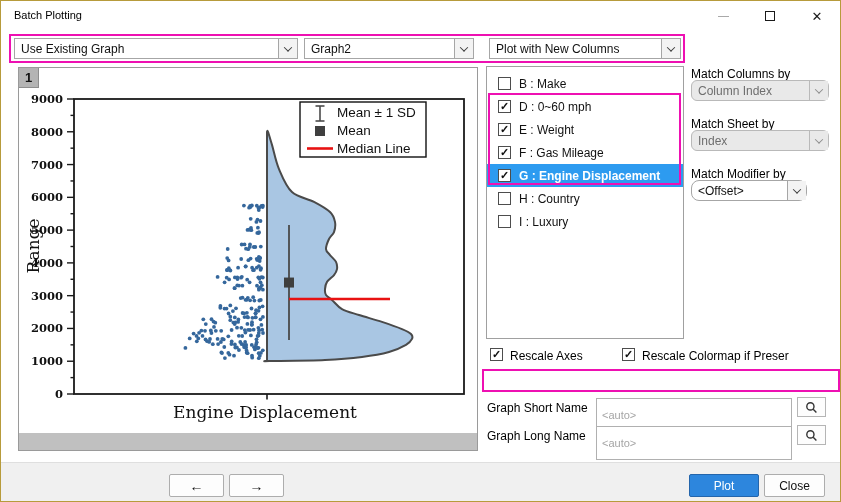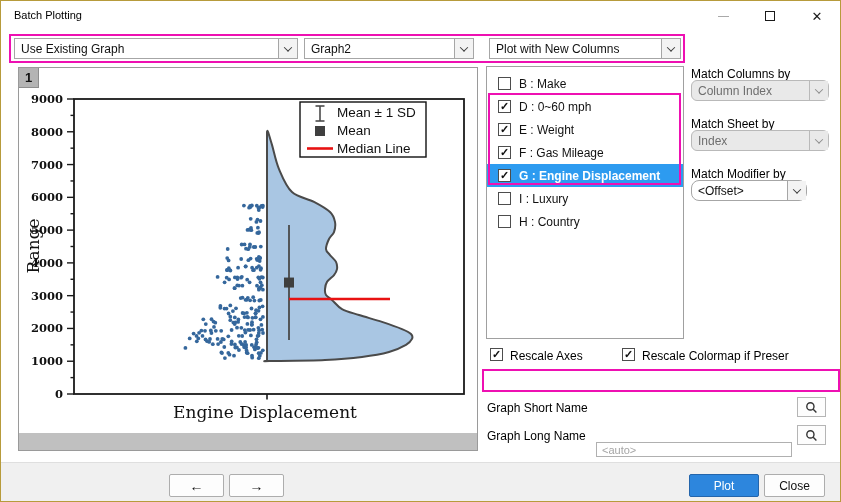--- a/index.html
+++ b/index.html
@@ -32,21 +32,21 @@
            display:flex;align-items:center;justify-content:center;font-weight:bold;font-size:13px;z-index:3;}
   
   .collist{position:absolute;left:485px;top:65px;width:198px;height:273px;border:1px solid #a0a0a0;background:#fff;padding-top:5px;overflow:hidden;}
   .lrow{height:23px;display:flex;align-items:center;padding-left:11px;gap:8px;white-space:nowrap;}
   .lrow.sel{background:#2d9bf0;color:#fff;font-weight:bold;}
   .cb{width:13px;height:13px;border:1px solid #4d4d4d;background:#fff;flex:0 0 13px;
       display:flex;align-items:center;justify-content:center;font-size:11px;font-weight:bold;color:#111;line-height:1;}
   
   .rlabel{position:absolute;left:690px;font-size:12px;color:#000;}
   .opt-label{position:absolute;font-size:12px;color:#000;}
-  .inp{position:absolute;height:15px;border:1px solid #b0b0b0;background:#fff;font-size:11px;padding:4px 5px;font-family:"Liberation Sans",sans-serif;color:#333;margin-top:44px;}
+  .inp{position:absolute;height:22px;border:1px solid #b0b0b0;background:#fff;font-size:11px;padding:16px 5px;font-family:"Liberation Sans",sans-serif;color:#333;}
   .inp::placeholder{color:#a5a5a5;}
   .sbtn{position:absolute;width:29px;height:20px;border:1px solid #b5b5b5;background:#fdfdfd;display:flex;align-items:center;justify-content:center;}
   
   .footer{position:absolute;left:0;top:461px;width:100%;height:41px;background:#f0f0f0;border-top:1px solid #dfdfdf;}
   .btn{position:absolute;top:11px;height:23px;border:1px solid #adadad;background:#fdfdfd;border-radius:2px;
        display:flex;align-items:center;justify-content:center;font-size:14px;color:#111;}
   .btn.primary{background:#2d86dd;border-color:#2465ab;color:#fff;font-size:12px;}
   .btn.close{font-size:12px;}
   svg text{font-family:"DejaVu Serif",serif;}
   svg text.sans{font-family:"Liberation Sans",sans-serif;}
@@ -385,25 +385,25 @@
       <div class="lrow">
         <span class="cb">✓</span>
         <span>F : Gas Mileage</span>
       </div>
       <div class="lrow sel">
         <span class="cb">✓</span>
         <span>G : Engine Displacement</span>
       </div>
       <div class="lrow">
         <span class="cb"></span>
+        <span>H : Country</span>
+      </div>
+      <div class="lrow">
+        <span class="cb"></span>
         <span>I : Luxury</span>
-      </div>
-      <div class="lrow">
-        <span class="cb"></span>
-        <span>H : Country</span>
       </div>
     </div>
   <div class="hl" style="left:487px;top:92px;width:193px;height:92px;"></div>
 
   <div class="rlabel" style="top:66px;">Match Columns by</div>
   <div class="combo disabled" style="left:690px;top:79px;width:138px;">
     <span class="val">Column Index</span>
     <span class="arrowbox">
         <span class="chev"></span>
       </span>

